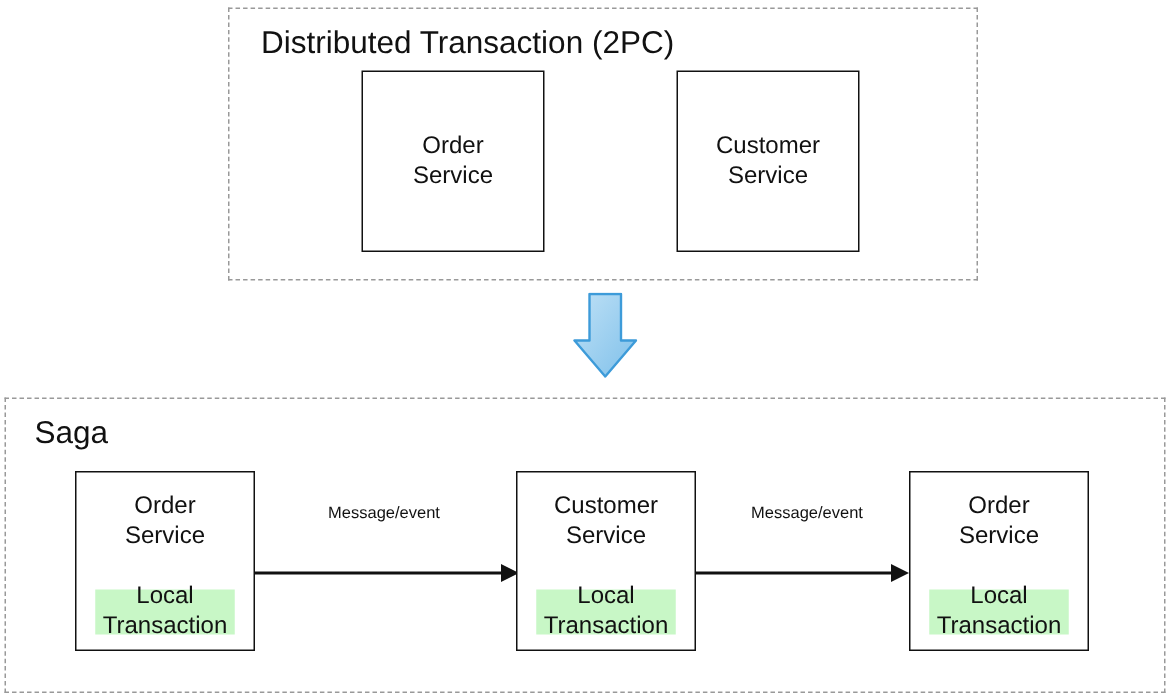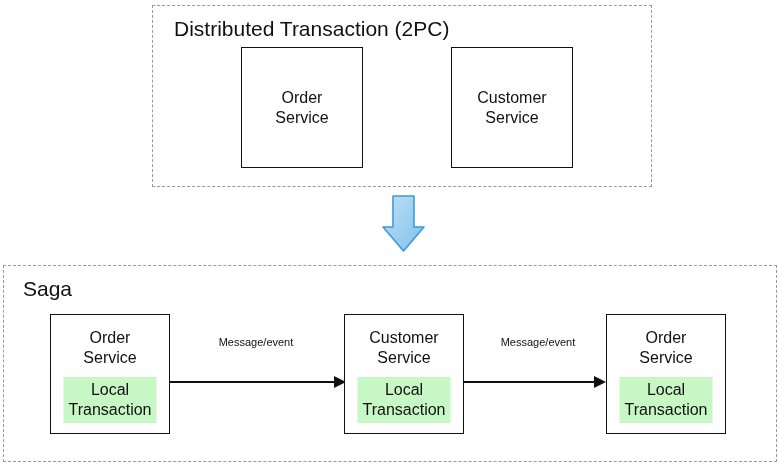--- a/index.html
+++ b/index.html
@@ -34,21 +34,21 @@
   .node-2pc{display:flex;align-items:center;justify-content:center;width:122px;height:121px;top:41px;}
   .node-2pc-order{left:88px;}
   .node-2pc-customer{left:298px;}
   
   .node-saga{width:120px;height:120px;top:48px;padding-top:13px;}
   .node-saga-1{left:46px;}
   .node-saga-2{left:340px;}
   .node-saga-3{left:602px;}
   .sub-box{
     position:absolute;left:50%;transform:translateX(-50%);bottom:10px;
-    width:93px;height:46px;background:var(--green-fill);
+    width:93px;height:30px;background:var(--green-fill);
     display:flex;align-items:center;justify-content:center;
     font-size:16px;line-height:20px;white-space:pre-line;
   }
   
   .edge{position:absolute;top:110px;height:12px;}
   .edge-1{left:166px;width:176px;}
   .edge-2{left:460px;width:142px;}
   .edge-line{
     position:absolute;left:0;right:11px;top:5px;height:1.5px;background:var(--line-color);
   }

